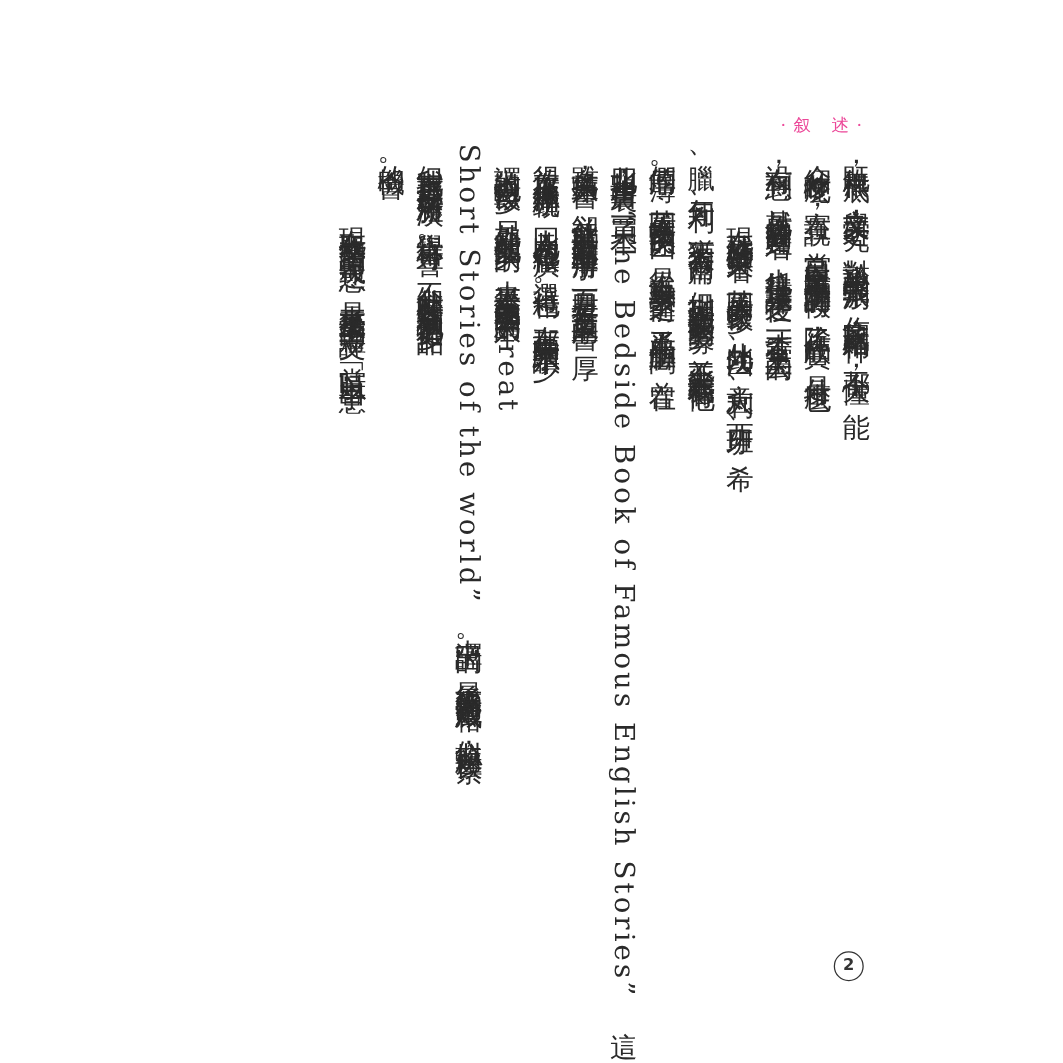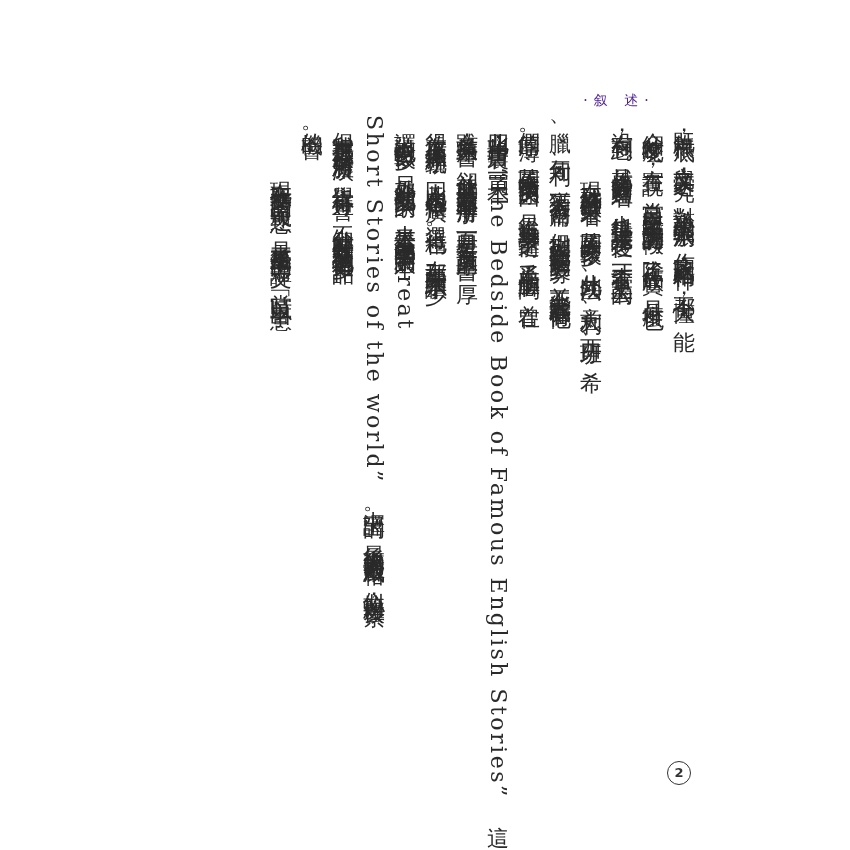--- a/index.html
+++ b/index.html
@@ -8,26 +8,26 @@
       background: #ffffff;
       overflow: hidden;
     }
     body {
       position: relative;
       font-family: "DejaVu Serif", "Liberation Serif", serif;
       color: #2a2a2a;
     }
     .running-head {
       position: absolute;
-      left: 579px; top: 92px;
+      left: 620px; top: 92px;
       width: 80px;
       font-size: 14px;
       letter-spacing: 6px;
       text-align: center;
-      color: #4c1d95;
+      color: #ec4899;
     }
     .text-block {
       position: absolute;
       top: 115px;
       right: 150px;
       height: 660px;
       writing-mode: vertical-rl;
       text-orientation: mixed;
       font-size: 22px;
       line-height: 31px;

